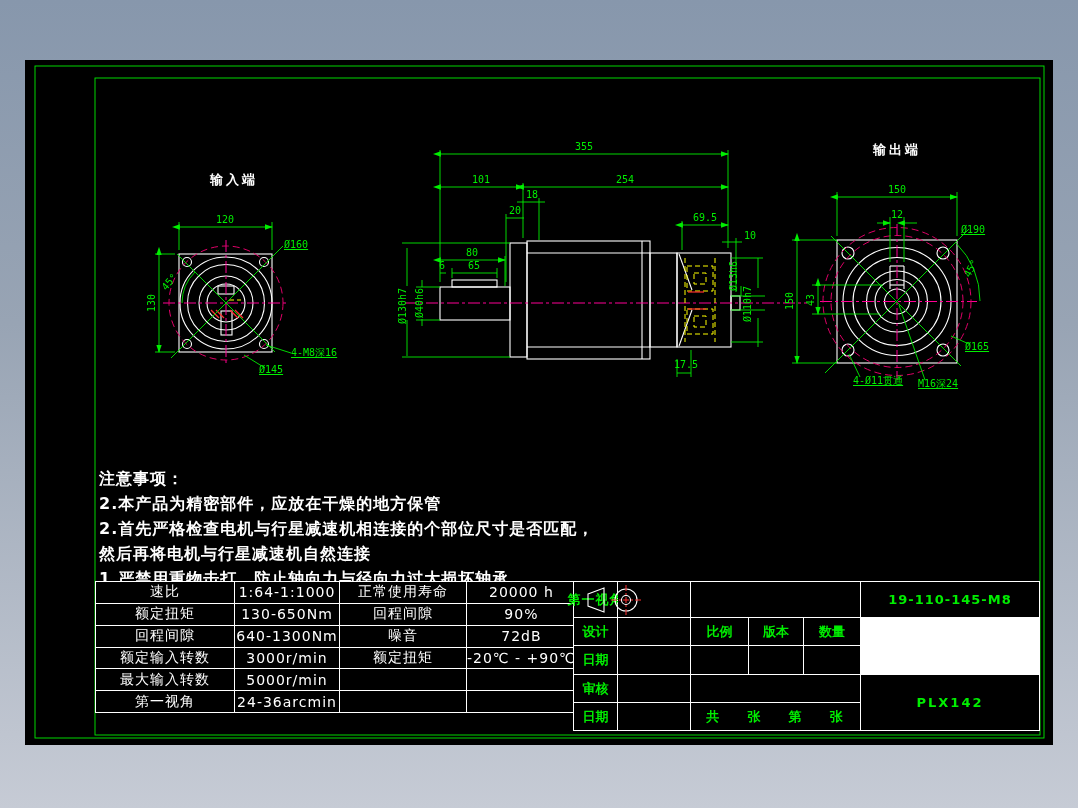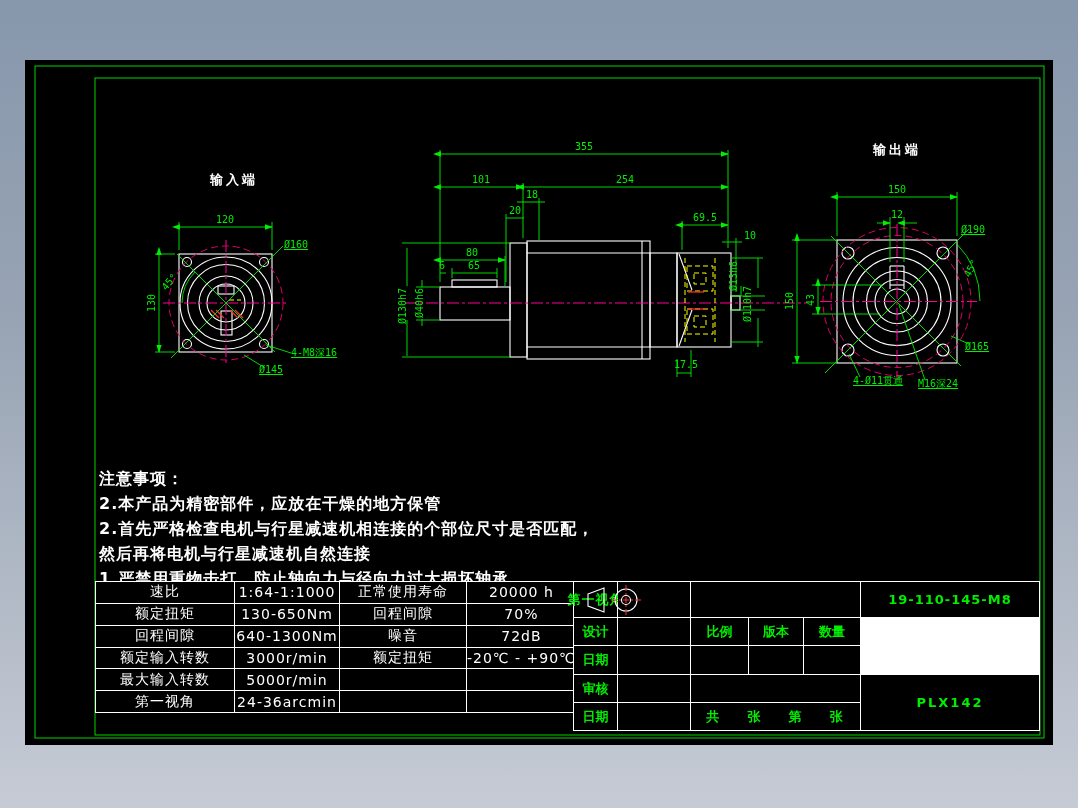--- a/index.html
+++ b/index.html
@@ -257,21 +257,21 @@
     </div>
 
     <div class="spec">
       <div class="c">速比</div>
       <div class="c">1:64-1:1000</div>
       <div class="c">正常使用寿命</div>
       <div class="c">20000 h</div>
       <div class="c">额定扭矩</div>
       <div class="c">130-650Nm</div>
       <div class="c">回程间隙</div>
-      <div class="c">70%</div>
+      <div class="c">90%</div>
       <div class="c">回程间隙</div>
       <div class="c">640-1300Nm</div>
       <div class="c">噪音</div>
       <div class="c">72dB</div>
       <div class="c">额定输入转数</div>
       <div class="c">3000r/min</div>
       <div class="c">额定扭矩</div>
       <div class="c">-20℃ - +90℃</div>
       <div class="c">最大输入转数</div>
       <div class="c">5000r/min</div>

